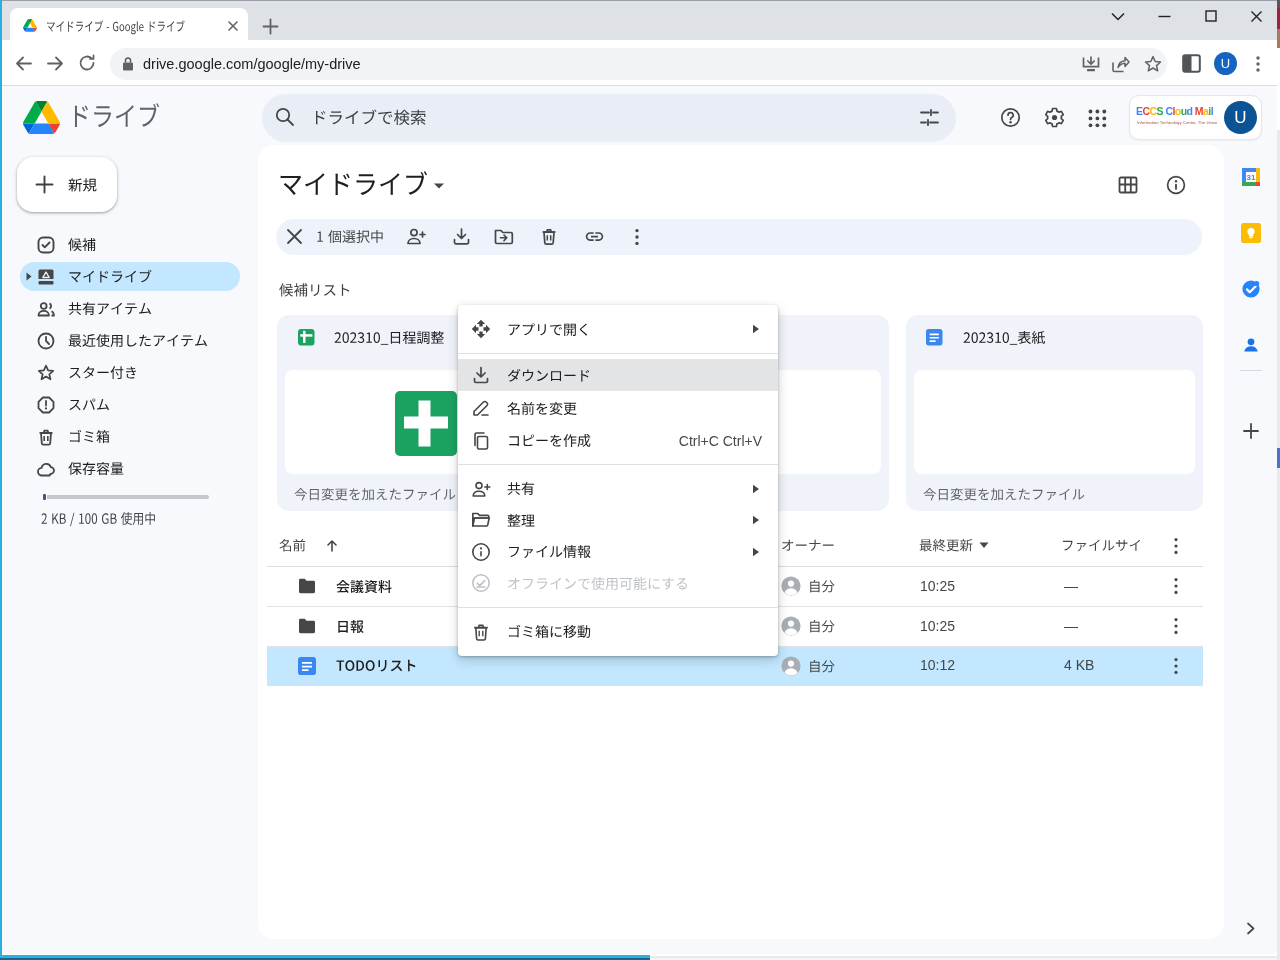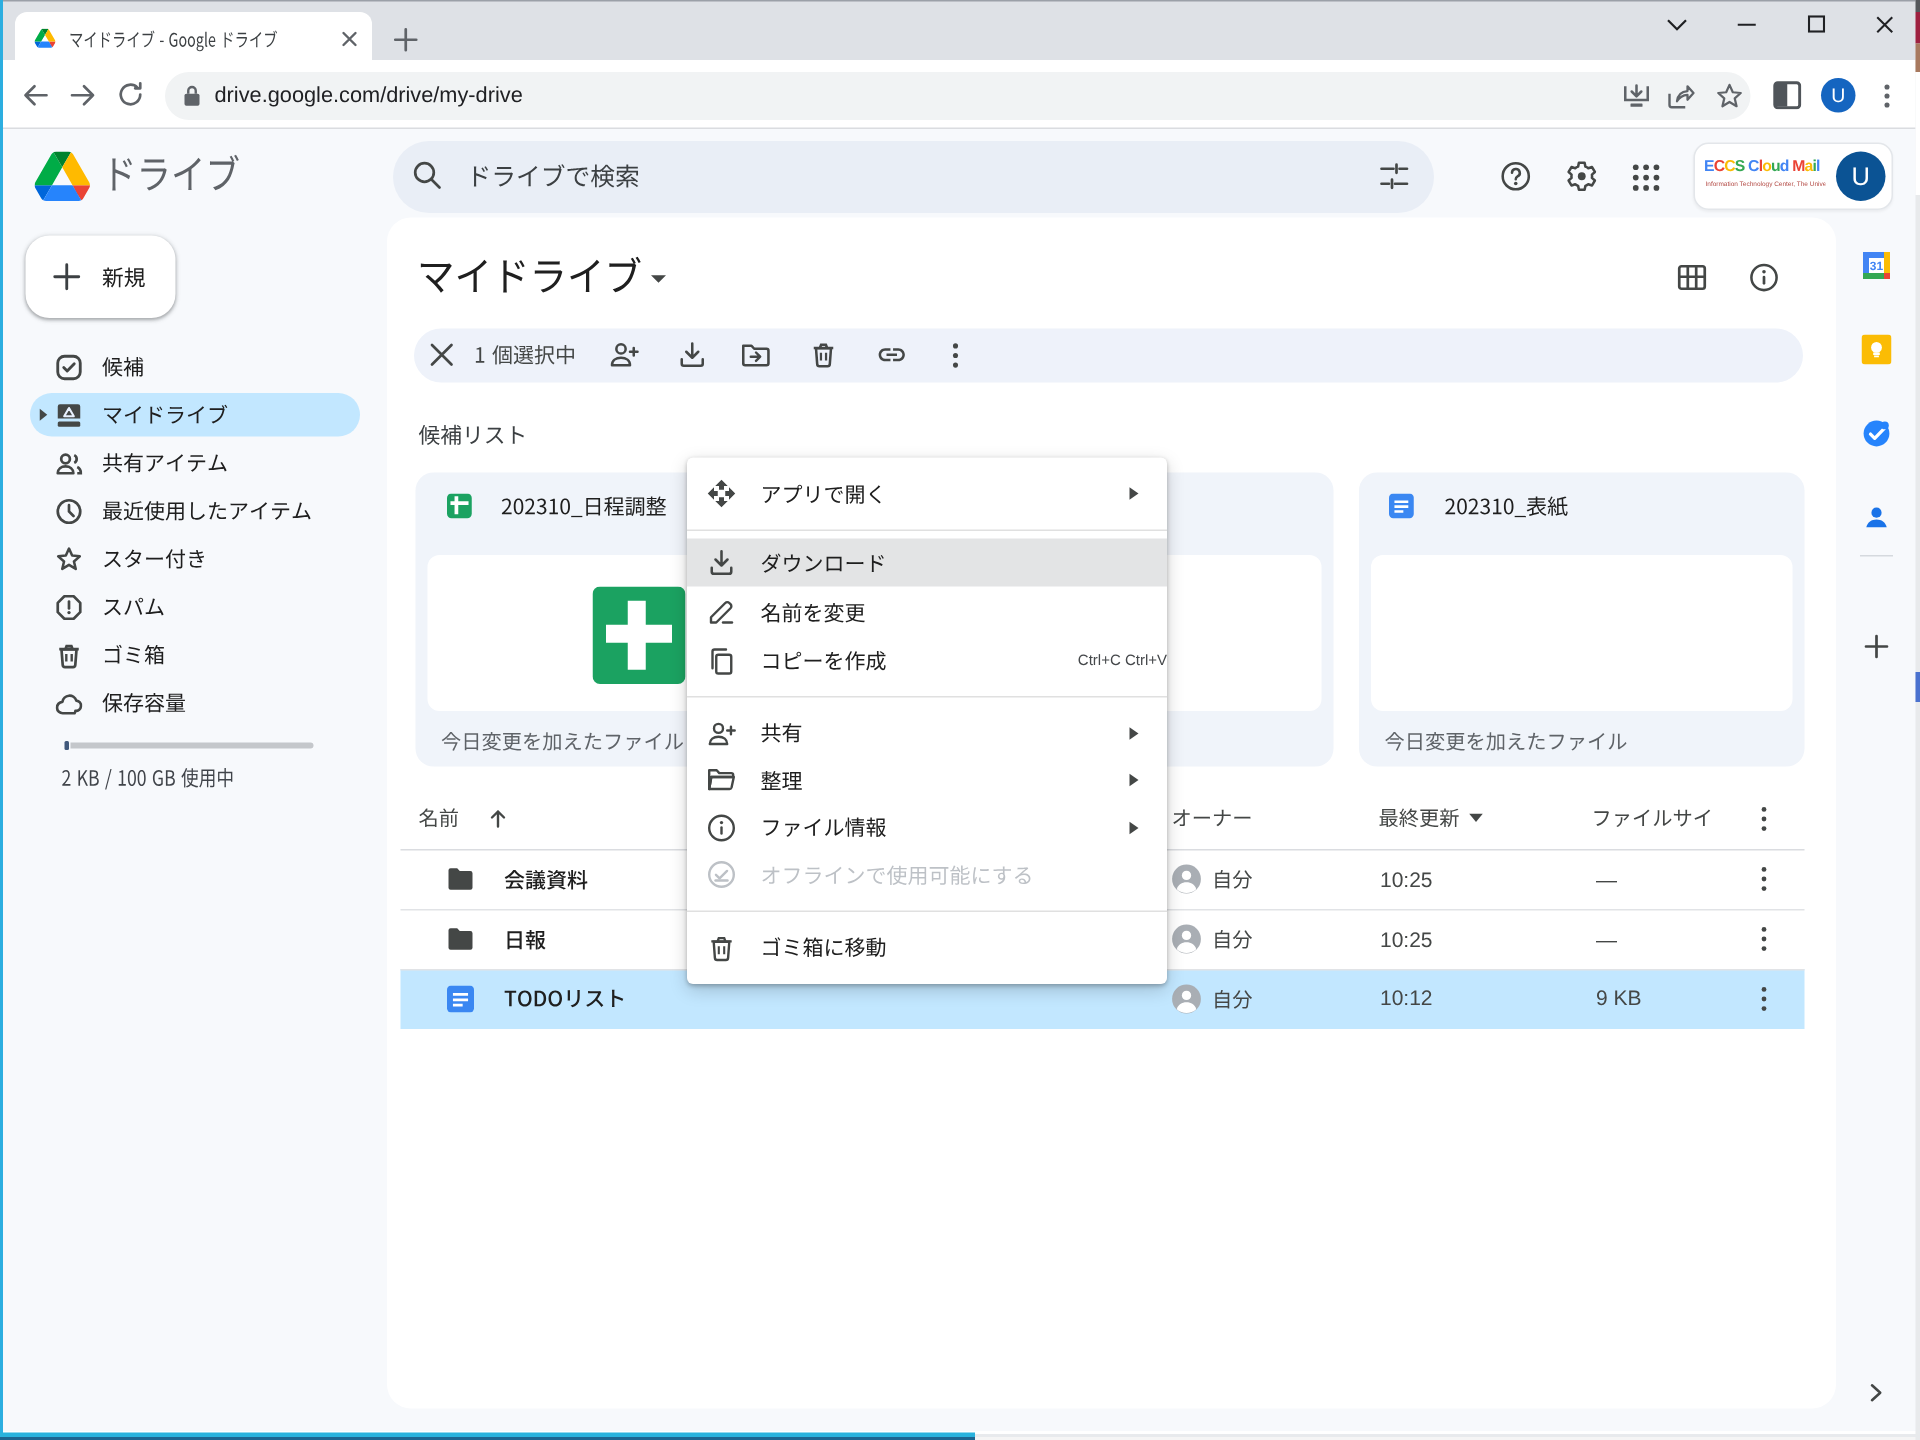--- a/index.html
+++ b/index.html
@@ -64,21 +64,21 @@
       <path d="M2 9.5H16M10 3.5L16 9.5L10 15.5" stroke="#5f6368" stroke-width="1.8" fill="none" stroke-linecap="round" stroke-linejoin="round"></path>
     </svg>
 <svg style="position:absolute;left:78px;top:54px;" width="18" height="18" viewBox="0 0 18 18">
       <path d="M15.5 9a6.5 6.5 0 1 1-1.9-4.6M15.5 1.5v3.4h-3.4" stroke="#5f6368" stroke-width="1.8" fill="none" stroke-linecap="round" stroke-linejoin="round"></path>
     </svg>
 <div style="position:absolute;left:110px;top:48px;width:1057px;height:32px;background:#f1f3f4;border-radius:16px"></div>
 <svg style="position:absolute;left:121px;top:56px;" width="14" height="16" viewBox="0 0 14 16">
       <rect x="2" y="6.5" width="10" height="8" rx="1.2" fill="#5f6368"></rect>
       <path d="M4.5 6.5V4.5a2.5 2.5 0 0 1 5 0v2" stroke="#5f6368" stroke-width="1.6" fill="none"></path>
     </svg>
-<div style="position:absolute;left:143px;top:53.0px;font-family:'Liberation Sans',sans-serif;font-size:14.5px;font-weight:400;color:#202124;line-height:22px;white-space:nowrap;">drive.google.com/drive/my-drive</div>
+<div style="position:absolute;left:143px;top:53.0px;font-family:'Liberation Sans',sans-serif;font-size:14.5px;font-weight:400;color:#202124;line-height:22px;white-space:nowrap;">drive.google.com/google/my-drive</div>
 <svg style="position:absolute;left:1081px;top:54px;" width="20" height="20" viewBox="0 0 20 20">
       <path d="M10 3v7M6.8 7l3.2 3.2L13.2 7" stroke="#5f6368" stroke-width="1.7" fill="none" stroke-linecap="round" stroke-linejoin="round"></path>
       <path d="M2.5 3.5v9.2h15V3.5" stroke="#5f6368" stroke-width="1.7" fill="none"></path>
       <rect x="6" y="15" width="8" height="2.2" rx="0.4" fill="#5f6368"></rect>
     </svg>
 <svg style="position:absolute;left:1110px;top:54px;" width="20" height="20" viewBox="0 0 20 20">
       <path d="M3 8.5v7.5a1.5 1.5 0 0 0 1.5 1.5h9" stroke="#5f6368" stroke-width="1.6" fill="none"></path>
       <path d="M8 13.5c.5-4 2.5-6.5 7-6.8V3.5L19 8l-4 4.5V9.3c-3.4.2-5.4 1.6-7 4.2z" stroke="#5f6368" stroke-width="1.5" fill="none" stroke-linejoin="round"></path>
     </svg>
 <svg style="position:absolute;left:1143px;top:54px;" width="20" height="20" viewBox="0 0 20 20">
@@ -553,21 +553,21 @@
 <svg style="position:absolute;left:781px;top:655.8px" width="20" height="20">
       <circle cx="10" cy="10" r="9.6" fill="#a9aeb4"></circle>
       <circle cx="10" cy="7.6" r="3.1" fill="#fff"></circle>
       <path d="M3.5 16.8c.9-3 3.4-4.6 6.5-4.6s5.6 1.6 6.5 4.6a9.6 9.6 0 0 1-13 0z" fill="#fff"></path>
     </svg>
 <svg style="position:absolute;left:808.0px;top:655.7px;overflow:visible" width="27" height="20" fill="#444746">
       <use href="#g84" transform="translate(0.0 15.3) scale(0.013500 -0.013500)"></use>
       <use href="#g85" transform="translate(13.5 15.3) scale(0.013500 -0.013500)"></use>
     </svg>
 <div style="position:absolute;left:920px;top:655.3px;font-family:'Liberation Sans',sans-serif;font-size:14px;font-weight:400;color:#444746;line-height:21px;white-space:nowrap;">10:12</div>
-<div style="position:absolute;left:1064px;top:655.3px;font-family:'Liberation Sans',sans-serif;font-size:14px;font-weight:400;color:#444746;line-height:21px;white-space:nowrap;">9 KB</div>
+<div style="position:absolute;left:1064px;top:655.3px;font-family:'Liberation Sans',sans-serif;font-size:14px;font-weight:400;color:#444746;line-height:21px;white-space:nowrap;">4 KB</div>
 <svg style="position:absolute;left:1172px;top:656.8px;" width="8" height="18" viewBox="0 0 8 18">
       <circle cx="4" cy="2.6" r="1.6" fill="#444746"></circle>
       <circle cx="4" cy="9" r="1.6" fill="#444746"></circle>
       <circle cx="4" cy="15.4" r="1.6" fill="#444746"></circle>
     </svg>
 <div style="position:absolute;left:458px;top:305px;width:320px;height:351px;background:#fff;border-radius:4px;box-shadow:0 1px 3px rgba(0,0,0,.25),0 4px 12px rgba(0,0,0,.18)"></div>
 <svg style="position:absolute;left:471px;top:319px;" width="20" height="20" viewBox="0 0 20 20">
       <g fill="#444746" transform="scale(0.8333)">
         <path d="M10 9h4V6h3l-5-5-5 5h3zm-1 1H6V7l-5 5 5 5v-3h3zm14 2l-5-5v3h-3v4h3v3zm-9 3h-4v3H7l5 5 5-5h-3z"></path>
       </g>
@@ -613,21 +613,21 @@
       <path d="M4 14.5V3.4A1.4 1.4 0 0 1 5.4 2H13" stroke="#444746" stroke-width="1.6" fill="none" stroke-linecap="round"></path>
     </svg>
 <svg style="position:absolute;left:507.0px;top:430.0px;overflow:visible" width="84" height="21" fill="#1f1f1f">
       <use href="#g101" transform="translate(0.0 15.8) scale(0.014000 -0.014000)"></use>
       <use href="#g102" transform="translate(14.0 15.8) scale(0.014000 -0.014000)"></use>
       <use href="#g31" transform="translate(28.0 15.8) scale(0.014000 -0.014000)"></use>
       <use href="#g63" transform="translate(42.0 15.8) scale(0.014000 -0.014000)"></use>
       <use href="#g103" transform="translate(56.0 15.8) scale(0.014000 -0.014000)"></use>
       <use href="#g104" transform="translate(70.0 15.8) scale(0.014000 -0.014000)"></use>
     </svg>
-<div style="position:absolute;right:502px;top:430.5px;font-family:'Liberation Sans',sans-serif;font-size:10px;font-weight:400;color:#45484b;line-height:20px;white-space:nowrap;">Ctrl+C Ctrl+V</div>
+<div style="position:absolute;right:518px;top:430.5px;font-family:'Liberation Sans',sans-serif;font-size:14px;font-weight:400;color:#45484b;line-height:20px;white-space:nowrap;">Ctrl+C Ctrl+V</div>
 <div style="position:absolute;left:458px;top:464px;width:320px;height:1px;background:#e0e0e0"></div>
 <svg style="position:absolute;left:471px;top:478.5px;" width="20" height="20" viewBox="0 0 20 20">
       <circle cx="8" cy="6.6" r="3" stroke="#444746" stroke-width="1.6" fill="none"></circle>
       <path d="M2.2 17c0-3 2.5-4.8 5.8-4.8s5.8 1.8 5.8 4.8z" stroke="#444746" stroke-width="1.6" fill="none" stroke-linejoin="round"></path>
       <path d="M16.3 5.5v5M13.8 8h5" stroke="#444746" stroke-width="1.6" stroke-linecap="round"></path>
     </svg>
 <svg style="position:absolute;left:507.0px;top:478.0px;overflow:visible" width="28" height="21" fill="#1f1f1f">
       <use href="#g18" transform="translate(0.0 15.8) scale(0.014000 -0.014000)"></use>
       <use href="#g19" transform="translate(14.0 15.8) scale(0.014000 -0.014000)"></use>
     </svg>

